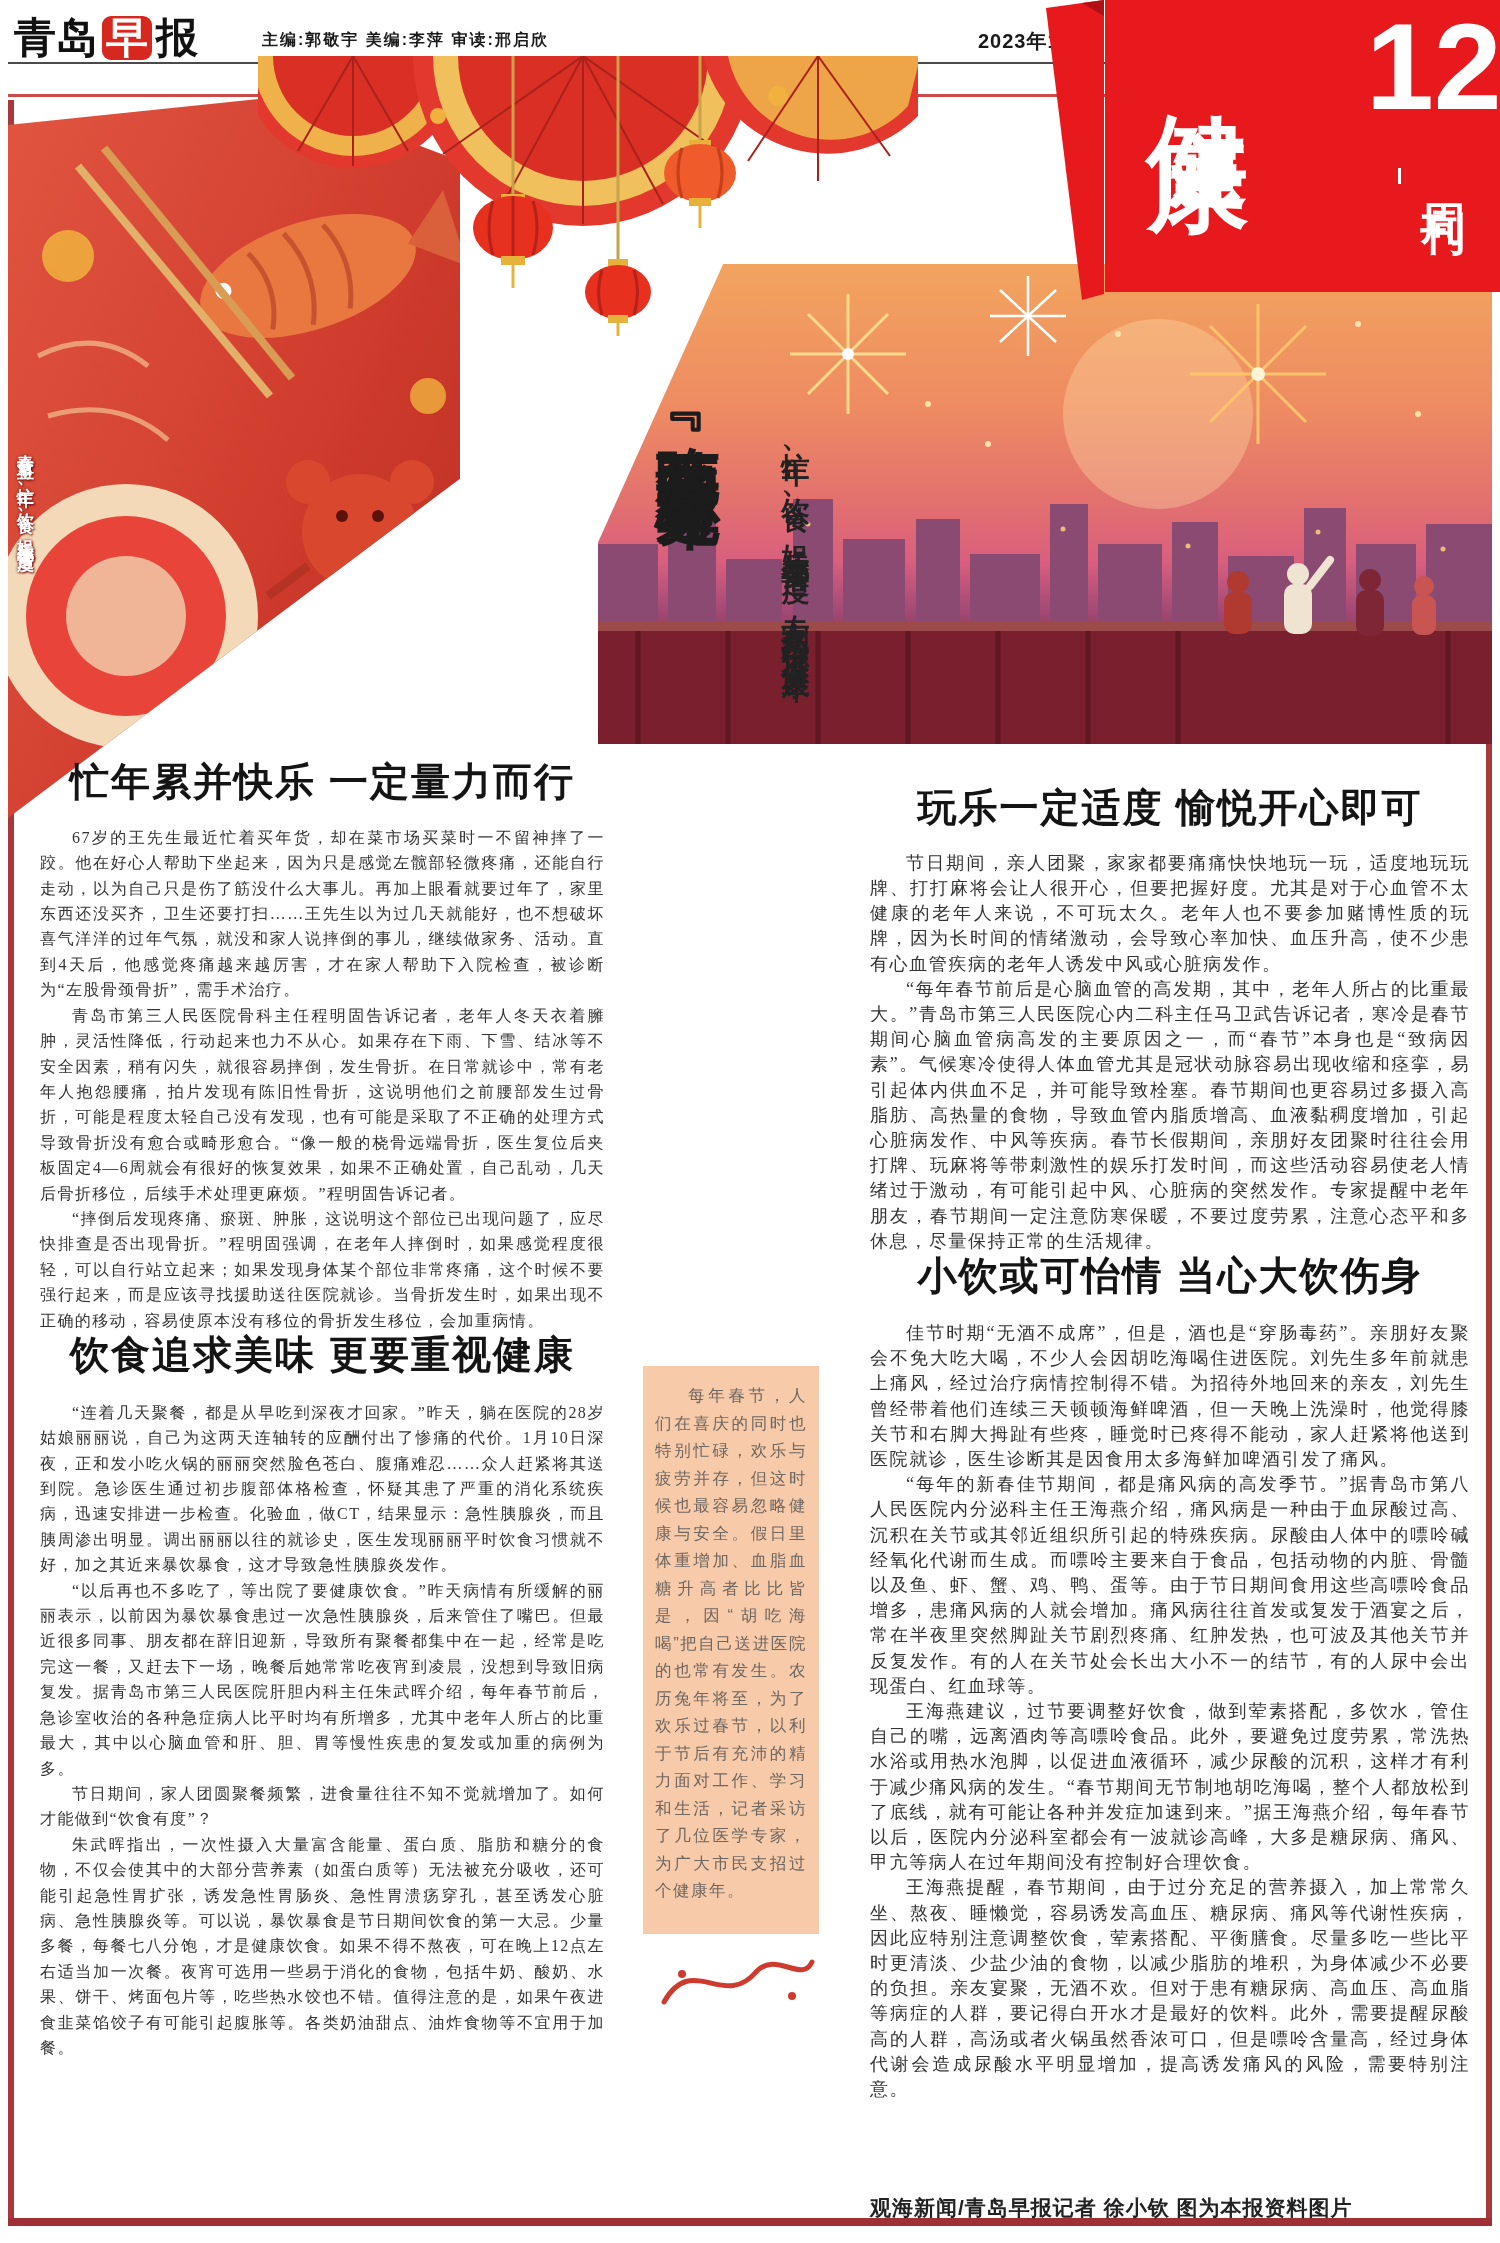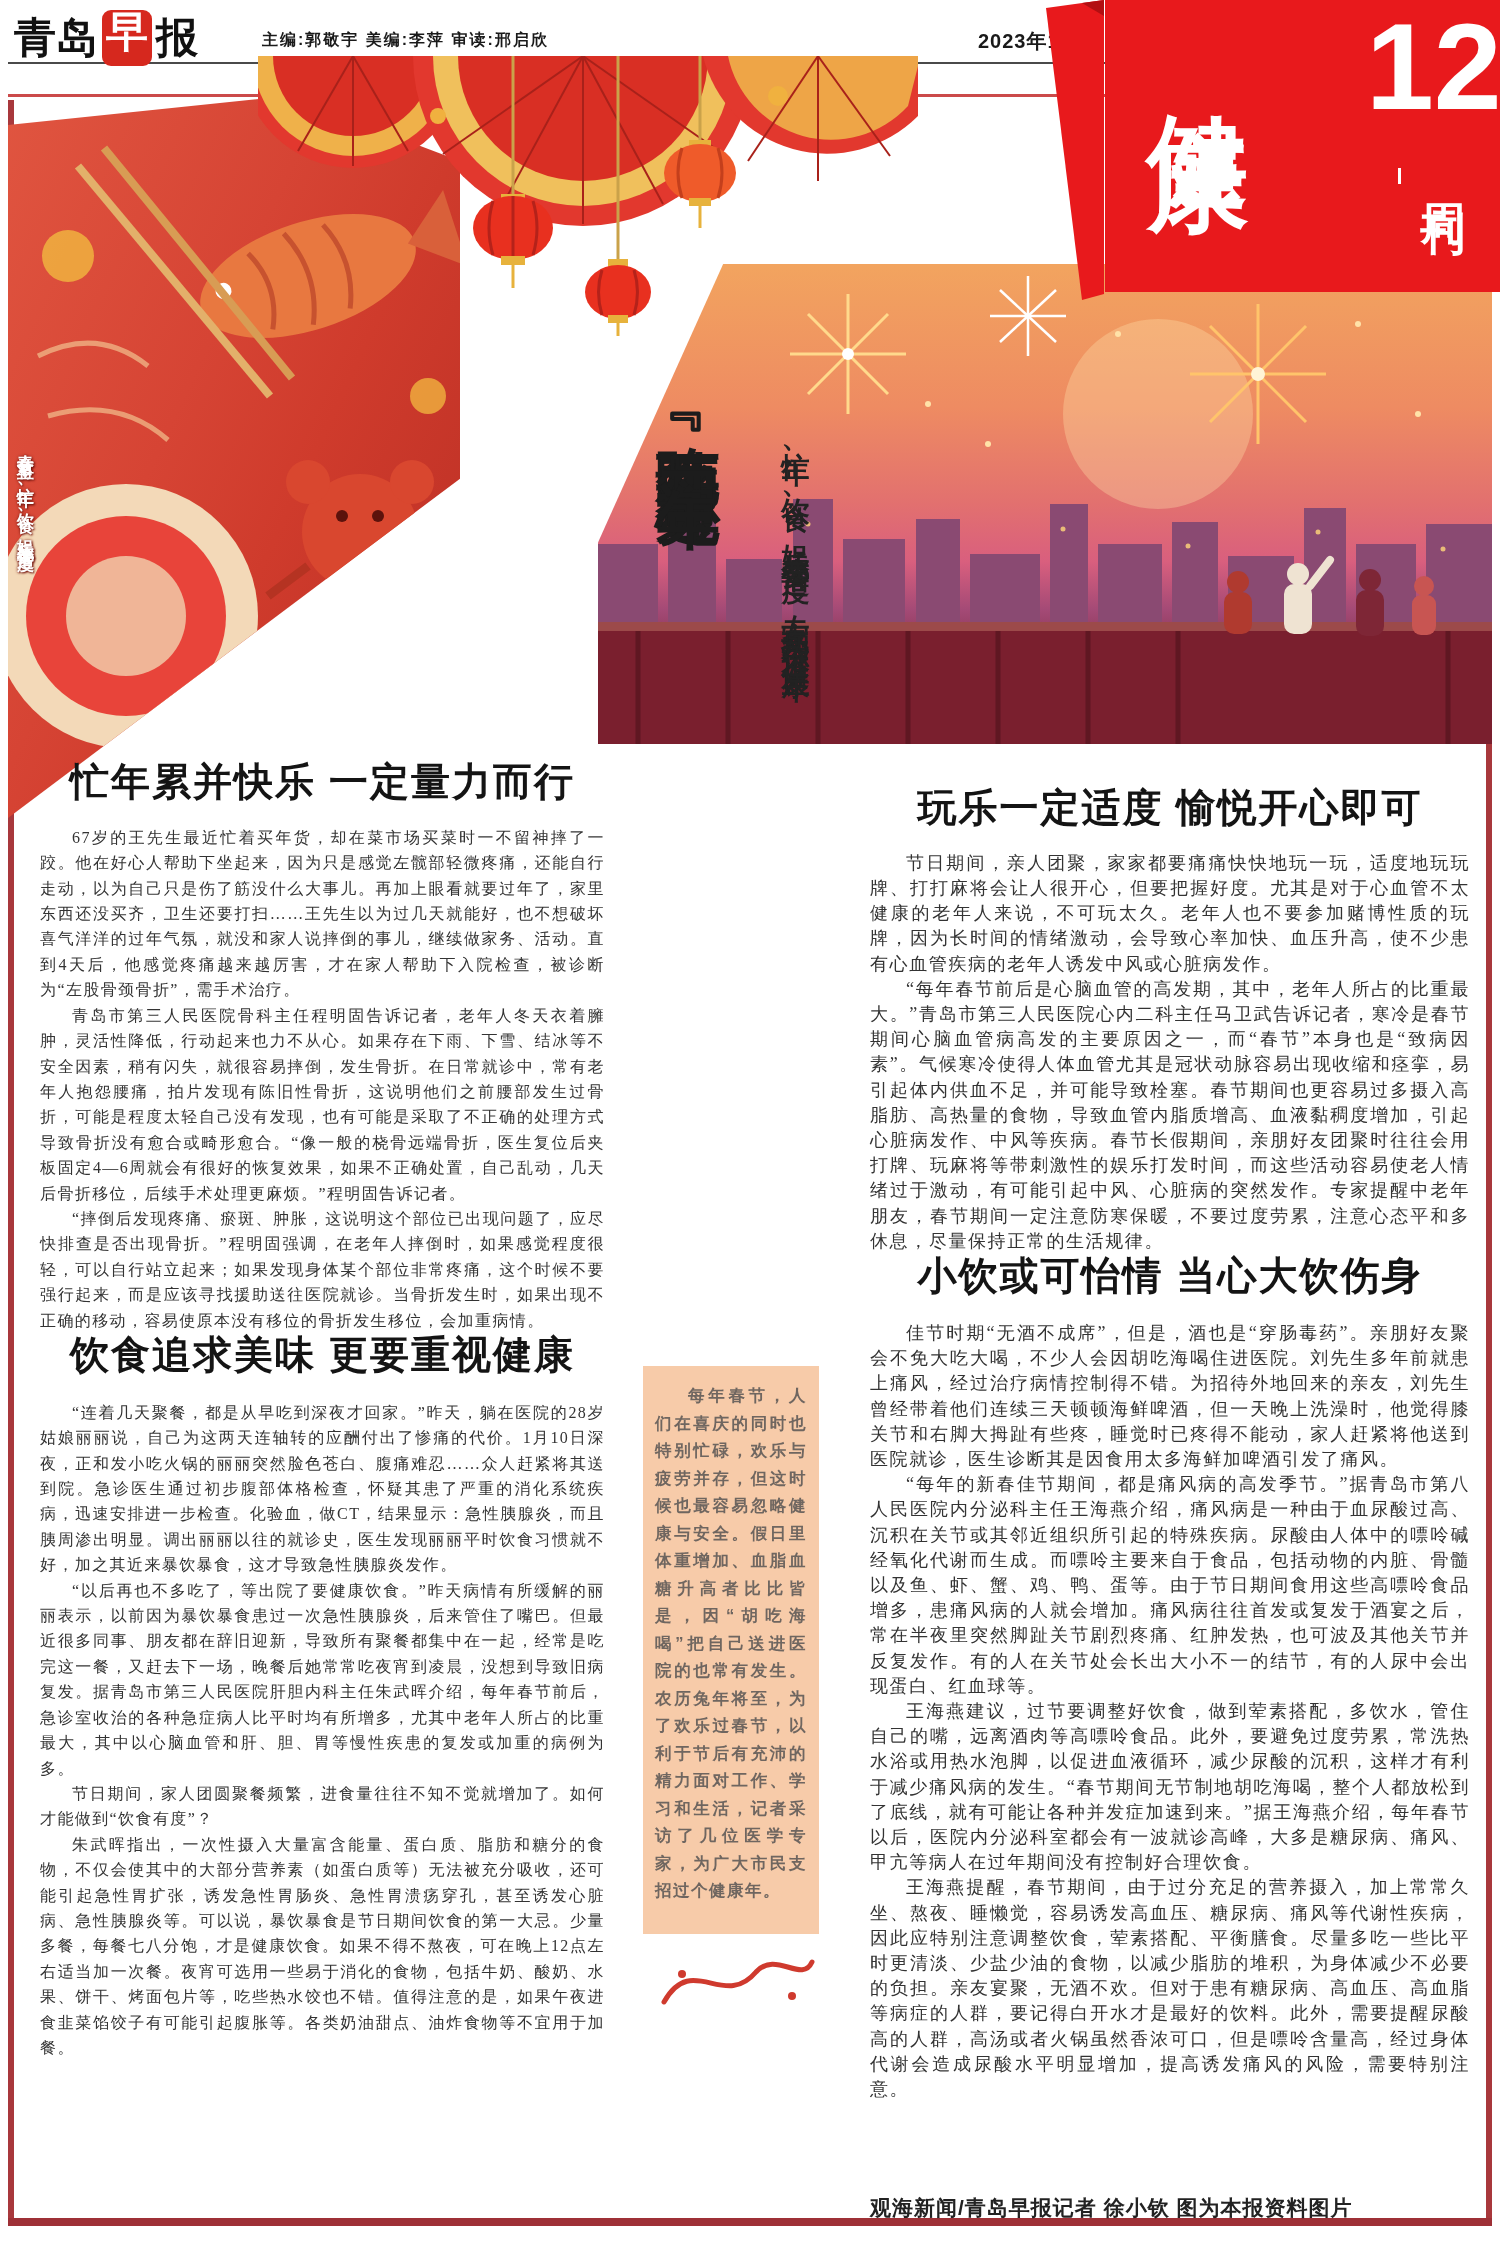--- a/index.html
+++ b/index.html
@@ -1,21 +1,21 @@
 <!DOCTYPE html>
 <html><head>
 <meta charset="utf-8">
 <style>
   html,body{margin:0;padding:0;background:#e9e9e9;}
   .page{position:relative;width:1500px;height:2243px;background:#ffffff;overflow:hidden;
         font-family:"Liberation Serif","DejaVu Serif",serif;}
   .abs{position:absolute;}
 
   
-  .masthead-logo{left:14px;top:10px;display:flex;
+  .masthead-logo{left:14px;top:10px;display:flex;align-items:center;
     font-family:"Liberation Sans","DejaVu Sans",sans-serif;font-weight:900;font-size:42px;color:#111;z-index:6;}
   .logo-accent{display:inline-block;background:#d6281e;color:#fff;border-radius:9px;
     padding:1px 4px;margin:0 4px;line-height:1;}
   .editors{left:262px;top:30px;font-size:16px;color:#1a1a1a;letter-spacing:2px;
     font-family:"Liberation Sans","DejaVu Sans",sans-serif;font-weight:700;z-index:6;}
   .issue-date{left:978px;top:28px;font-size:20px;color:#1a1a1a;letter-spacing:1px;
     font-family:"Liberation Sans","DejaVu Sans",sans-serif;font-weight:700;z-index:6;}
   .rule-black{left:8px;top:62px;width:1158px;height:2px;background:#4a4a4a;z-index:2;}
   .rule-red{left:8px;top:94px;width:1158px;height:3px;background:#cb4a4a;z-index:2;}
 
@@ -54,21 +54,21 @@
     color:#1c1c1c;letter-spacing:4px;line-height:1.35;z-index:5;
     font-family:"Liberation Serif","DejaVu Serif",serif;}
   .headline-sub{left:776px;top:430px;writing-mode:vertical-rl;font-size:28px;font-weight:700;
     color:#222;letter-spacing:6px;z-index:5;
     font-family:"Liberation Sans","DejaVu Sans",sans-serif;}
 
   
   .intro-box{left:643px;top:1366px;width:176px;height:568px;background:#f7cba9;z-index:4;
     box-sizing:border-box;padding:16px 12px;}
   .intro-box p{margin:0;font-size:16.5px;line-height:27.5px;letter-spacing:1.5px;color:#6f6660;
-    text-align:justify;text-indent:2em;font-weight:700;
+    text-align:justify;text-indent:2em;font-weight:400;
     font-family:"Liberation Sans","DejaVu Sans",sans-serif;}
   .flourish{left:652px;top:1944px;z-index:4;}
 
   
   .col{z-index:4;}
   .col-left{left:40px;top:760px;width:565px;}
   .col-right{left:870px;top:786px;width:600px;}
   h2.article-title{margin:0 0 20px 0;text-align:center;font-size:39px;font-weight:900;
     color:#141414;letter-spacing:2px;line-height:1.15;
     font-family:"Liberation Sans","DejaVu Sans",sans-serif;}

